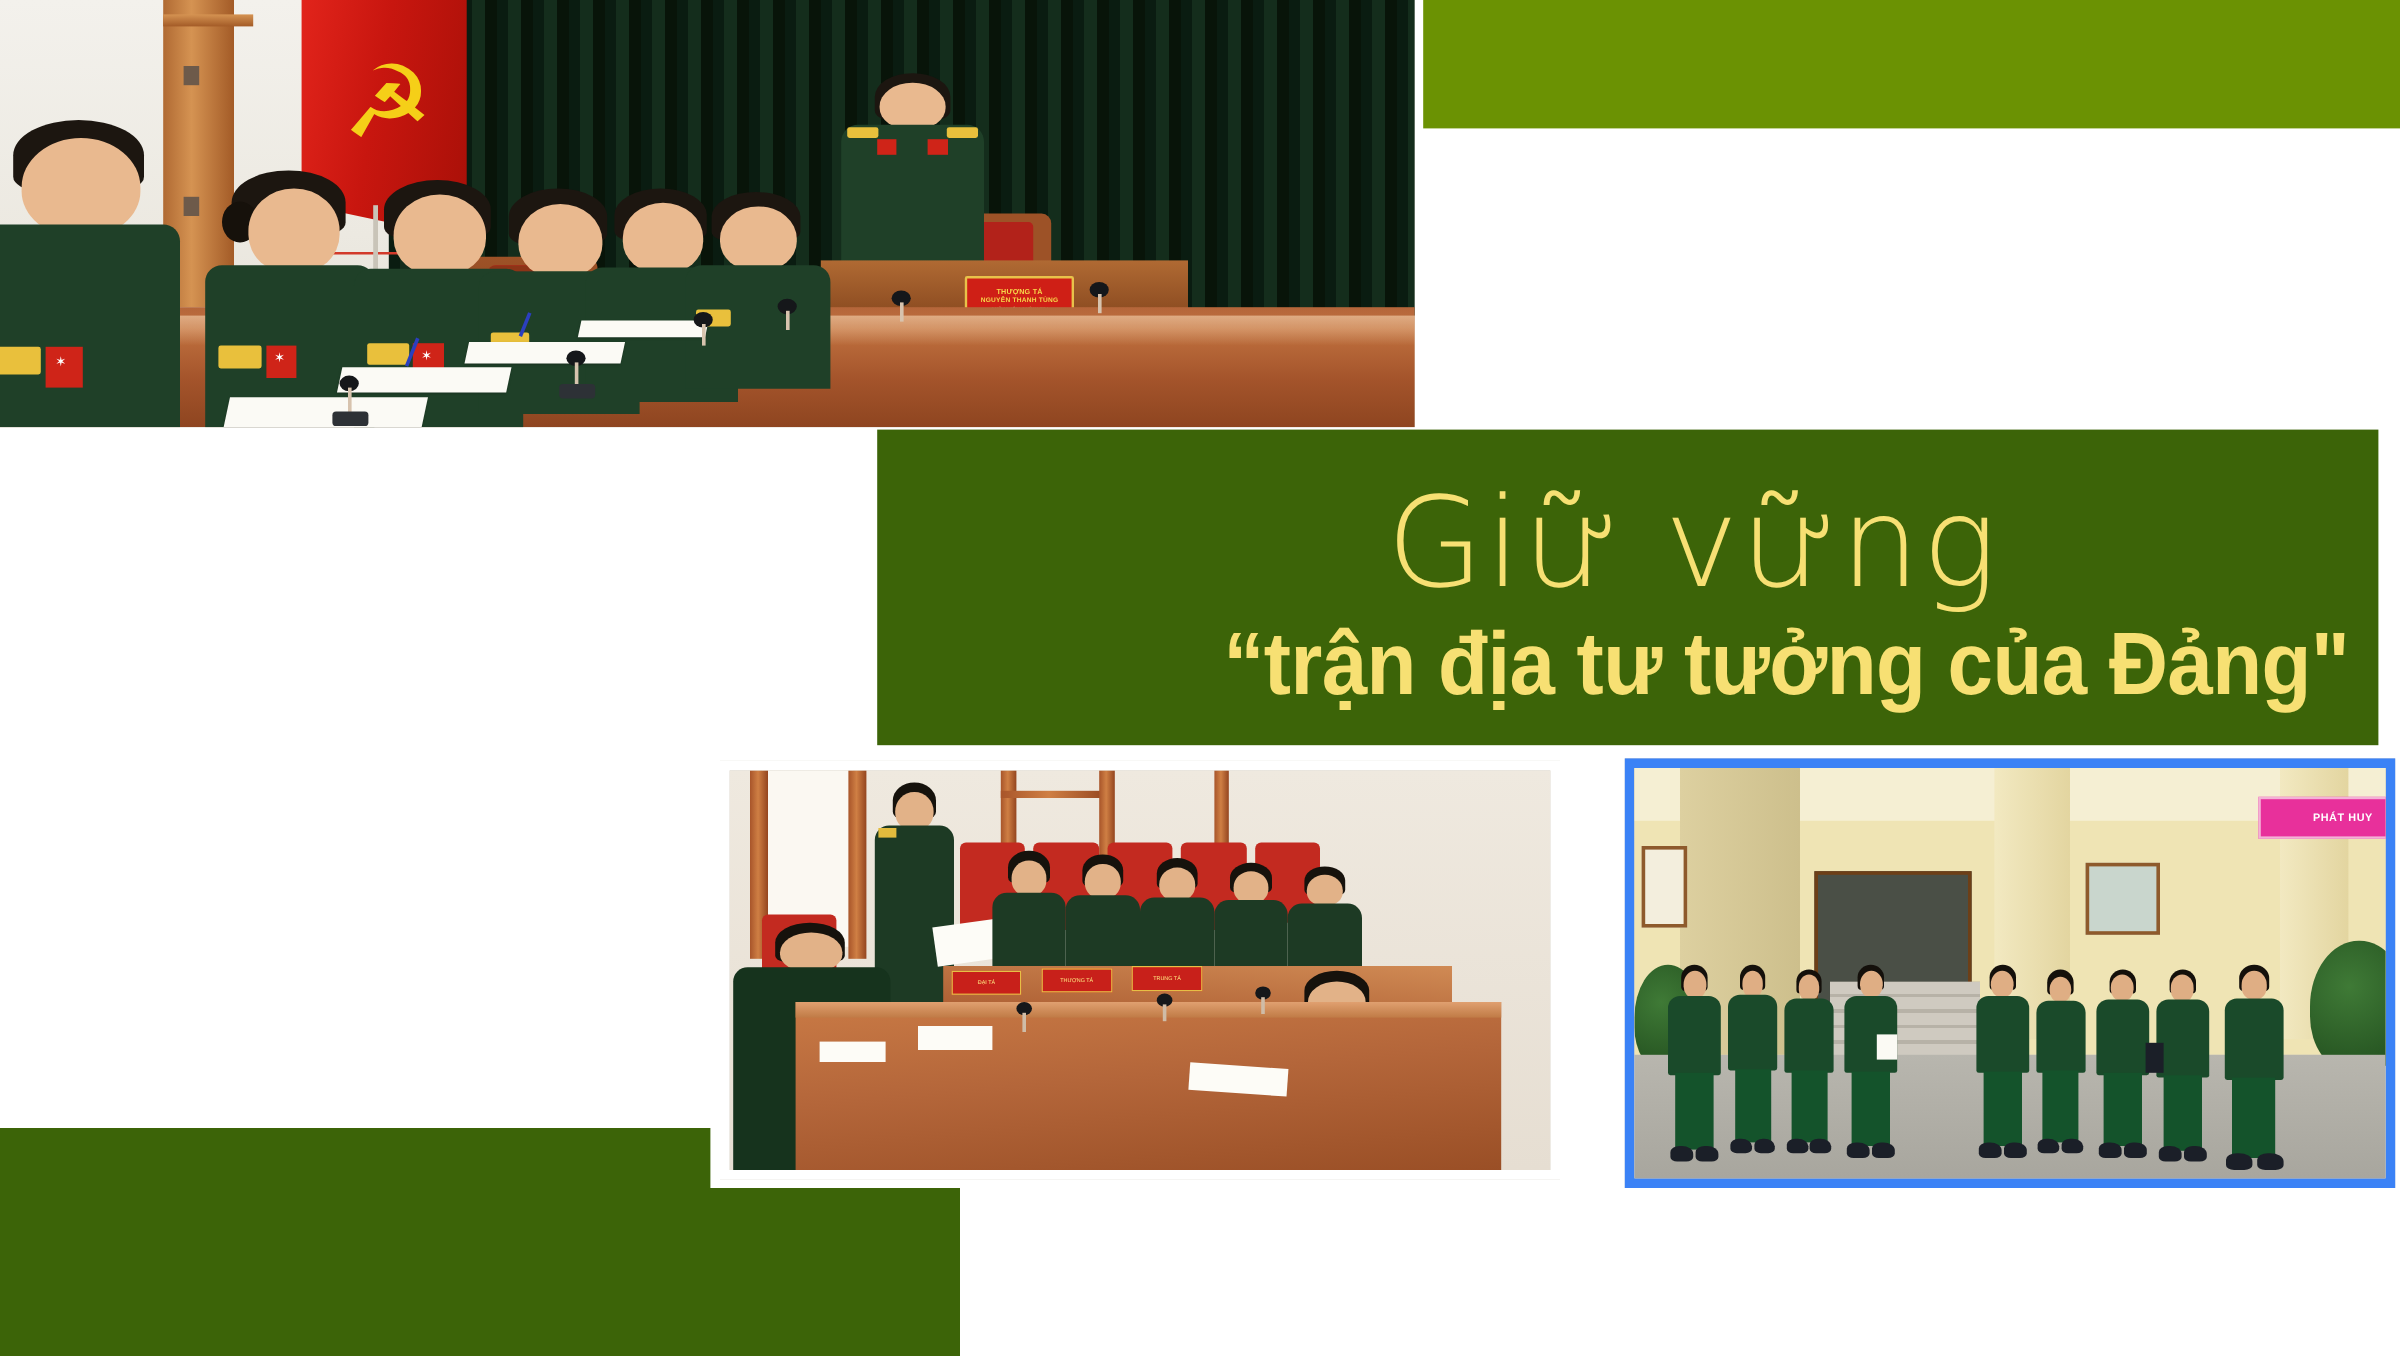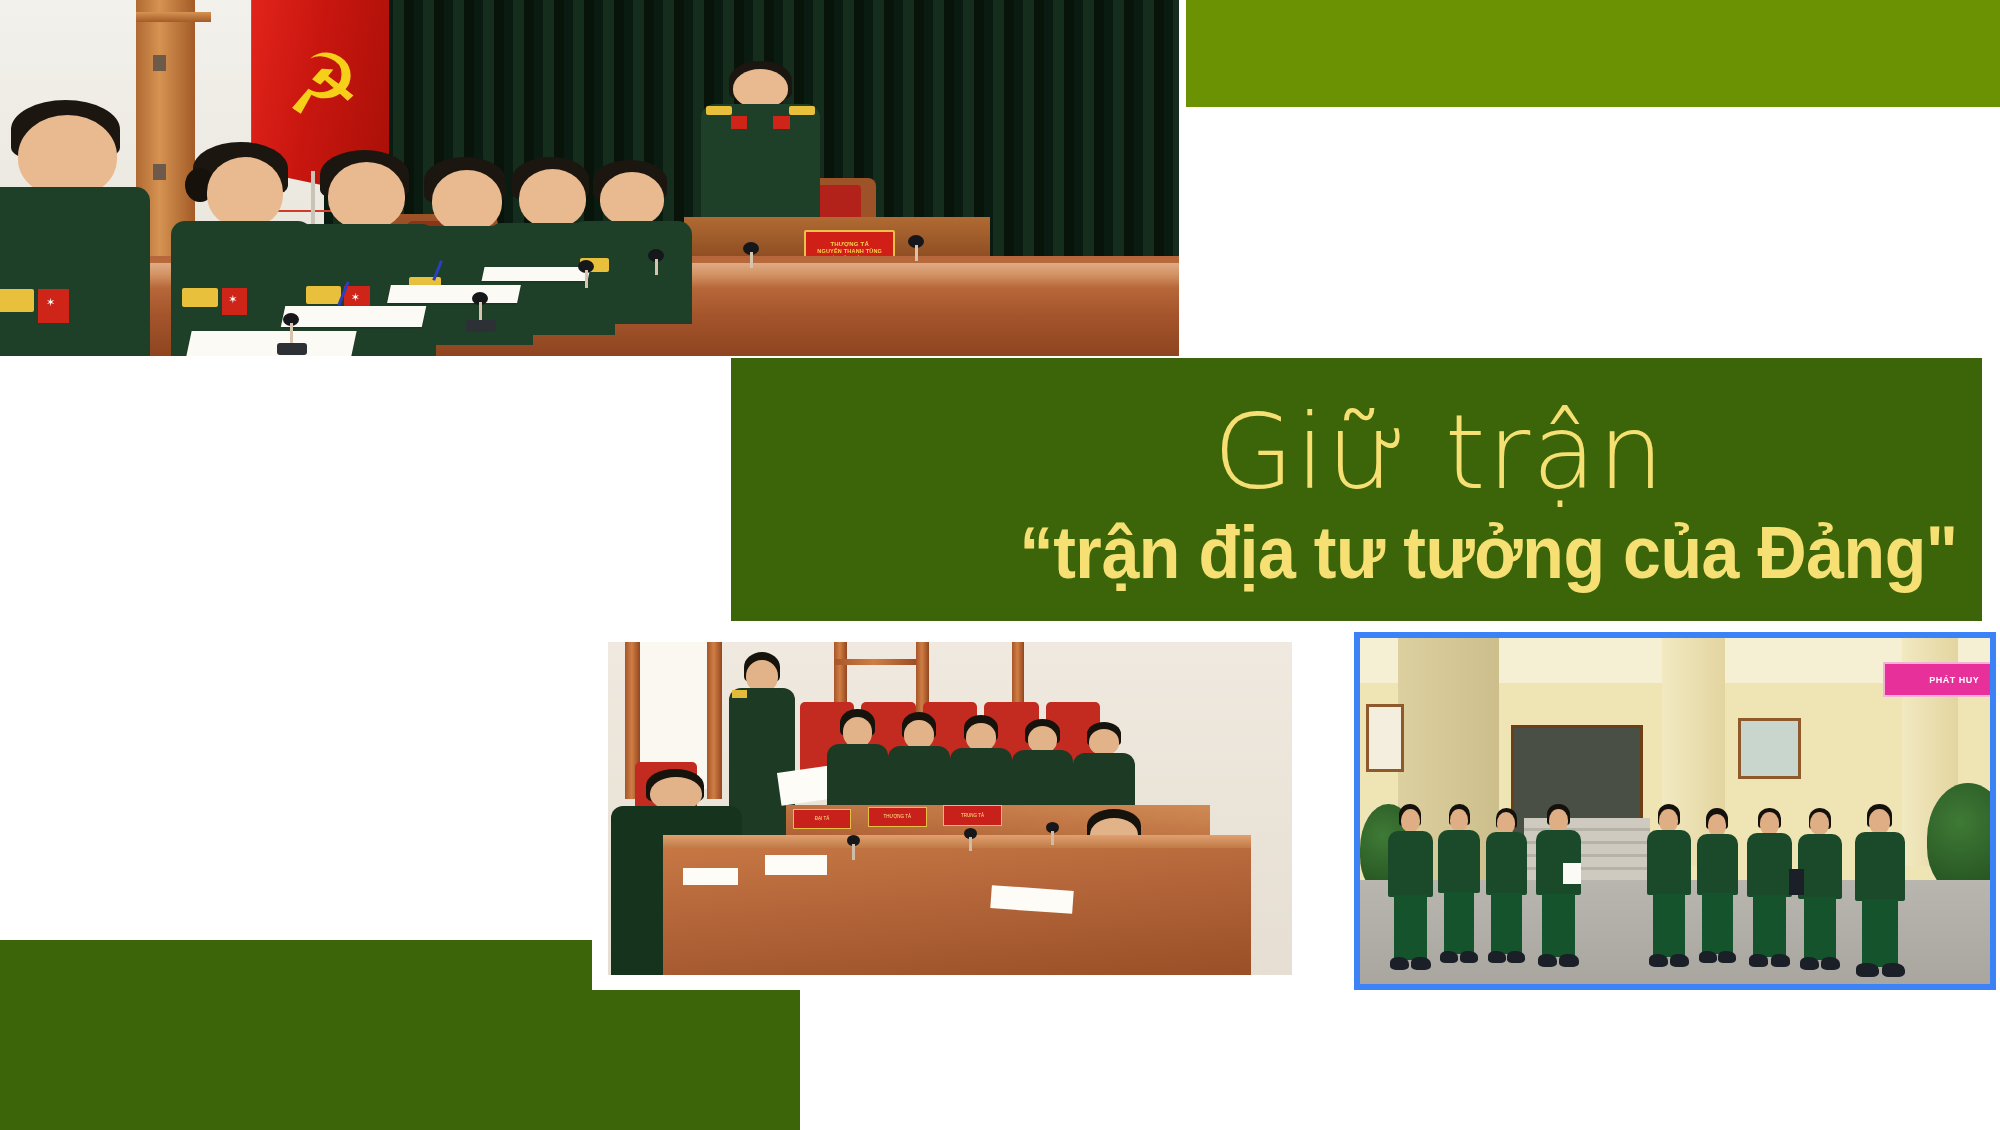--- a/index.html
+++ b/index.html
@@ -45,21 +45,21 @@
   
   .photo {
     position: absolute;
     overflow: hidden;
     background: #d8d3c8;
   }
   .photo-main       { left: 0px;    top: 0px;   width: 1179px; height: 356px; }
   .photo-middle     { left: 600px;  top: 634px; width: 700px;  height: 349px;
                       border: 8px solid #ffffff; box-sizing: border-box; }
   .photo-right      { left: 1354px; top: 632px; width: 642px;  height: 358px;
-                      border: 6px solid #3b82f6; box-sizing: border-box; }
+                      border: 8px solid #3b82f6; box-sizing: border-box; }
 
   .ph-inner { position: absolute; inset: 0; }
 
   
   .title-panel {
     position: absolute;
     left: 731px;
     top: 358px;
     width: 1251px;
     height: 263px;
@@ -322,21 +322,21 @@
         <div class="m-mic-stem" style="left:7px; top:10px; height:16px;"></div>
       </div>
       <div class="m-mic" style="left:77%; top:66%;">
         <div class="m-mic-head" style="left:0; top:0;"></div>
         <div class="m-mic-stem" style="left:7px; top:10px; height:16px;"></div>
       </div>
     </div>
   </div>
 
   <div class="title-panel" style="background:#3c6408;">
-    <div class="title-line1" style="color:#f7e073;">Giữ trận</div>
+    <div class="title-line1" style="color:#f7e073;">Giữ vững</div>
     <div class="title-line2" style="color:#f7e073;">“trận địa tư tưởng của Đảng"</div>
   </div>
 
   <div class="photo photo-middle">
     <div class="ph-inner">
       <div class="d-wall"></div>
 
       <div class="d-window" style="left:4%; top:0%; width:11%; height:44%;"></div>
       <div class="d-frame" style="left:2.5%; top:0%; width:2.2%; height:47%;"></div>
       <div class="d-frame" style="left:14.5%; top:0%; width:2.2%; height:47%;"></div>

